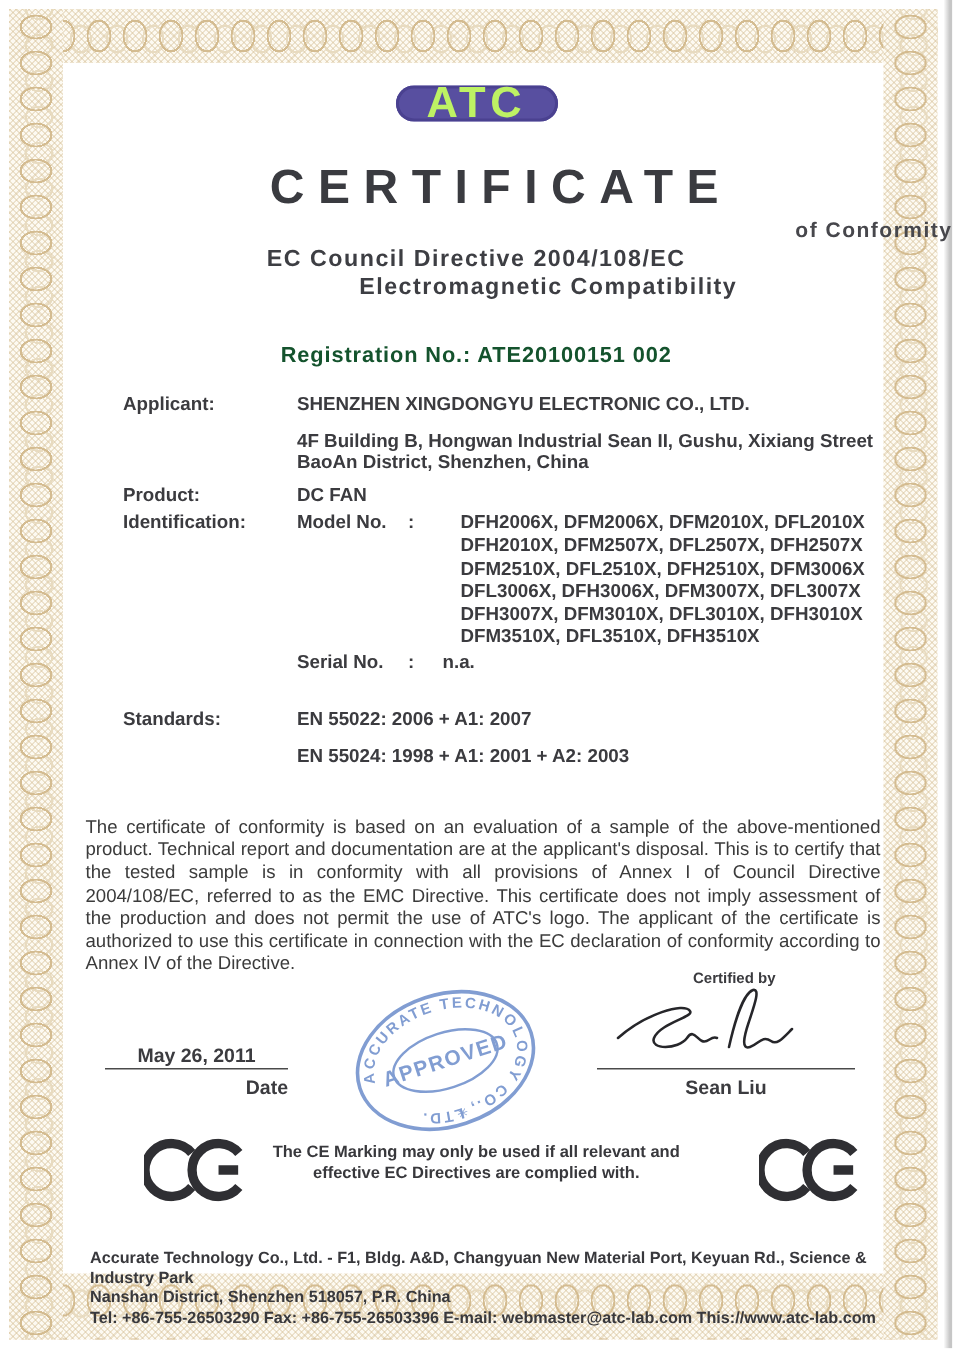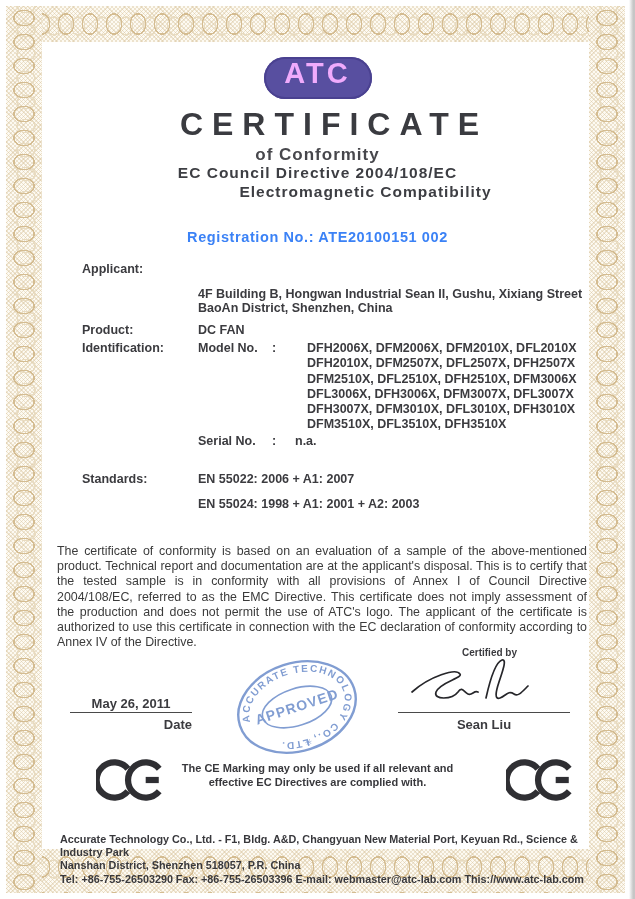--- a/index.html
+++ b/index.html
@@ -35,30 +35,30 @@
   .band-right{top:6px;bottom:6px;right:10px;width:36px;}
   .scan-edge{position:absolute;top:0;right:0;width:6px;height:100%;
     background:linear-gradient(90deg, rgba(180,180,180,0), #c6c6c6 70%);}
   
   .abs{position:absolute;}
   .b{font-weight:bold;}
   .ctr{left:0;width:100%;text-align:center;}
   
   .logo{
     top:57px;left:50%;transform:translateX(-50%);
-    width:108px;height:42px;border-radius:22px;background:#584fa0;
-    display:flex;align-items:flex-start;justify-content:center;
-    color:#f0abfc;font-size:29px;font-weight:bold;letter-spacing:3px;
+    width:108px;height:24px;border-radius:22px;background:#584fa0;
+    display:flex;align-items:center;justify-content:center;
+    color:#bef264;font-size:29px;font-weight:bold;letter-spacing:3px;
     box-shadow:inset 0 0 0 2px #4a4190;
   }
   .title-main{top:106px;font-size:32px;letter-spacing:9px;color:#3a3b40;padding-left:9px;box-sizing:border-box;margin-left:12px;}
-  .title-sub{top:145px;font-size:17px;color:#47474c;letter-spacing:1px;}
+  .title-sub{top:145px;font-size:14px;color:#47474c;letter-spacing:1px;text-align:right;}
   .title-dir{top:164px;font-size:15.5px;color:#3d3e43;letter-spacing:1px;}
   .title-emc{top:183px;font-size:15.5px;color:#3d3e43;letter-spacing:1px;padding-left:48px;}
-  .registration{top:229px;font-size:14.5px;color:#3b82f6;letter-spacing:.6px;}
+  .registration{top:229px;font-size:14.5px;color:#14532d;letter-spacing:.6px;}
   
   .lbl{left:82px;font-size:12.5px;}
   .val{left:198px;font-size:12.5px;}
   .colon{left:272px;font-size:12.5px;}
   .modval{left:295px;font-size:12.5px;}
   .model-lines div{line-height:15.3px;margin-left:12px;}
   
   .body-par{
     top:544px;left:57px;width:530px;font-size:12.4px;line-height:15.2px;
     text-align:justify;color:#3b3b3b;
@@ -95,20 +95,21 @@
   <div class="abs logo">
     <span>ATC</span>
   </div>
   <div class="abs ctr b title-main">CERTIFICATE</div>
   <div class="abs ctr b title-sub">of Conformity</div>
   <div class="abs ctr b title-dir">EC Council Directive 2004/108/EC</div>
   <div class="abs ctr b title-emc">Electromagnetic Compatibility</div>
   <div class="abs ctr b registration">Registration No.: ATE20100151 002</div>
 
   <div class="abs b lbl" style="top:262px;">Applicant:</div>
+  <div class="abs b val" style="top:262px;">SHENZHEN XINGDONGYU ELECTRONIC CO., LTD.</div>
   <div class="abs b val" style="top:287px;">4F Building B, Hongwan Industrial Sean II, Gushu, Xixiang Street</div>
   <div class="abs b val" style="top:301px;">BaoAn District, Shenzhen, China</div>
 
   <div class="abs b lbl" style="top:323px;">Product:</div>
   <div class="abs b val" style="top:323px;">DC FAN</div>
 
   <div class="abs b lbl" style="top:341px;">Identification:</div>
   <div class="abs b val" style="top:341px;">Model No.</div>
   <div class="abs b colon" style="top:341px;">:</div>
   <div class="abs b modval model-lines" style="top:341px;">

